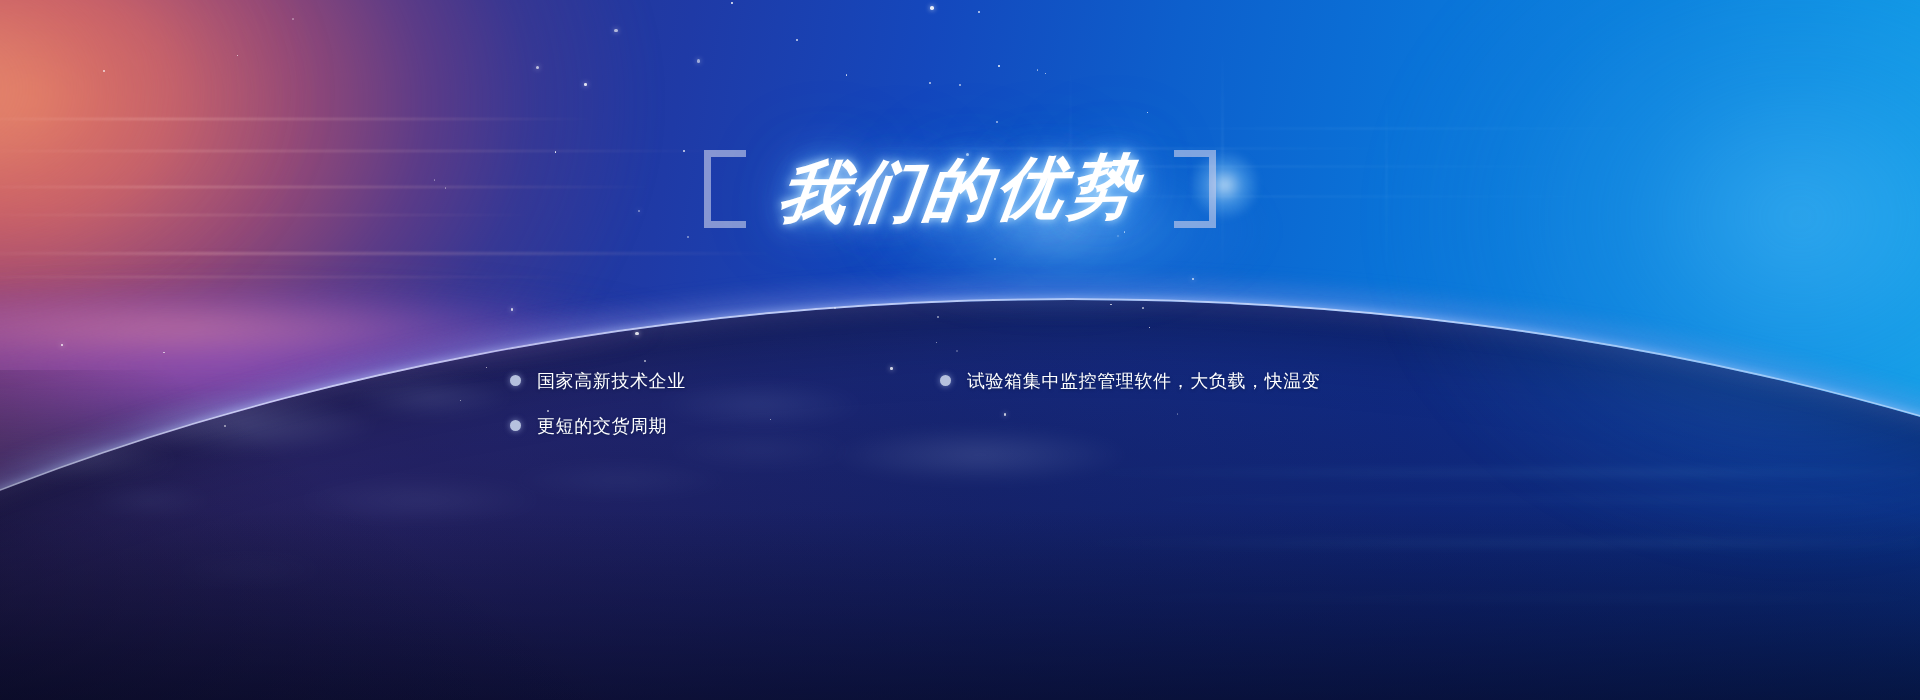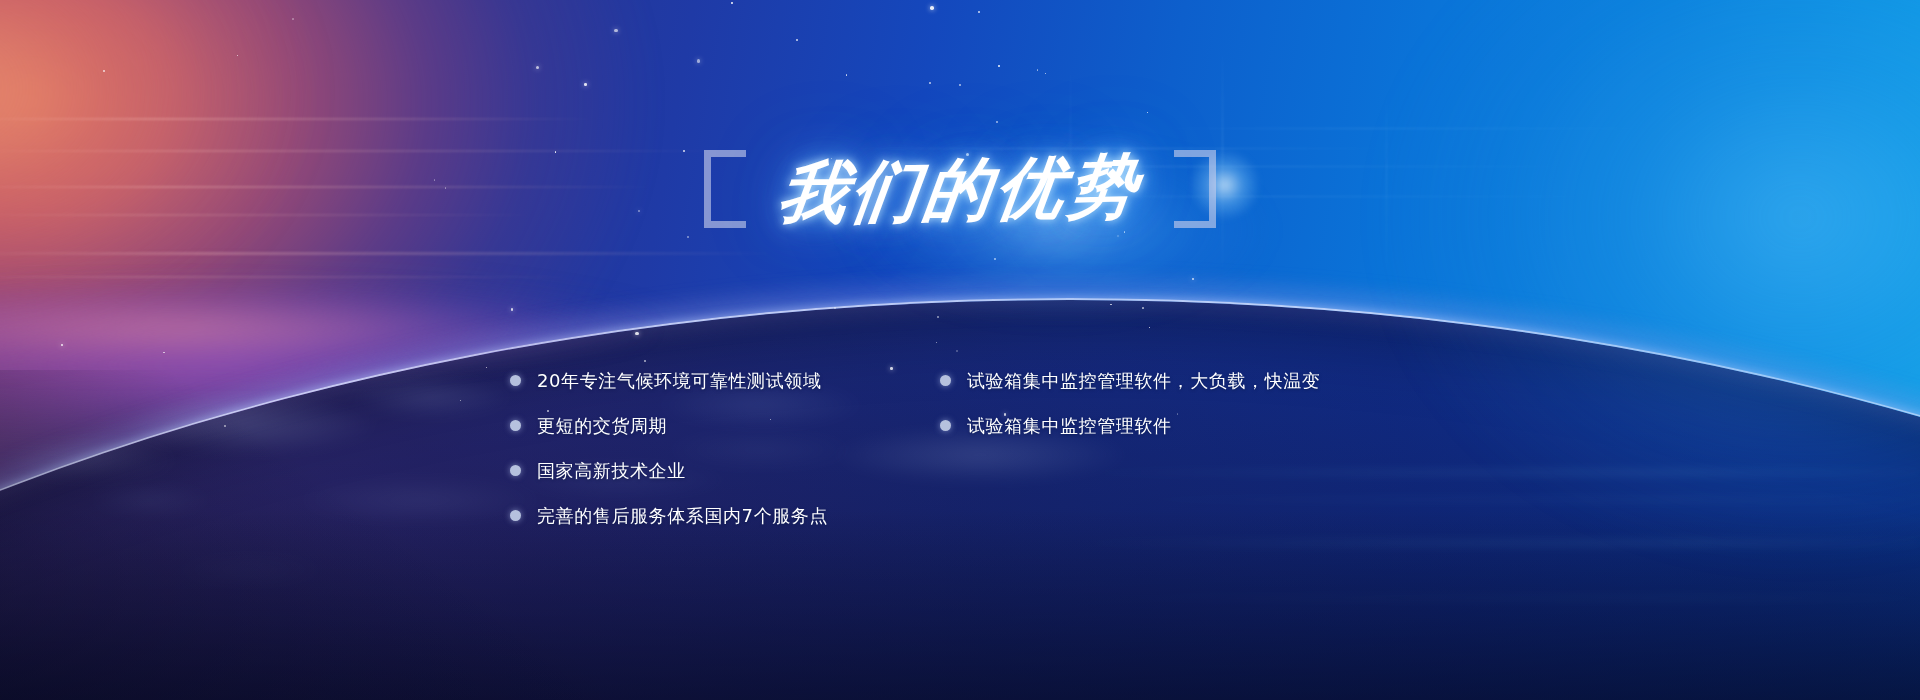--- a/index.html
+++ b/index.html
@@ -457,41 +457,29 @@
     <div class="bracket bracket-left"></div>
     <div class="title-text">我们的优势</div>
     <div class="bracket bracket-right"></div>
   </div>
 
   <div class="lists">
 
     <div class="col col-left">
       <div class="bullet-item">
         <span class="dot"></span>
-        <span class="bullet-text">20年专注气候环境可靠性测试领域</span>
+        <span class="bullet-text">国家高新技术企业</span>
       </div>
       <div class="bullet-item">
         <span class="dot"></span>
         <span class="bullet-text">更短的交货周期</span>
       </div>
-      <div class="bullet-item">
-        <span class="dot"></span>
-        <span class="bullet-text">国家高新技术企业</span>
-      </div>
-      <div class="bullet-item">
-        <span class="dot"></span>
-        <span class="bullet-text">完善的售后服务体系国内7个服务点</span>
-      </div>
     </div>
 
     <div class="col col-right">
       <div class="bullet-item">
         <span class="dot"></span>
         <span class="bullet-text">试验箱集中监控管理软件，大负载，快温变</span>
       </div>
-      <div class="bullet-item">
-        <span class="dot"></span>
-        <span class="bullet-text">试验箱集中监控管理软件</span>
-      </div>
     </div>
 
   </div>
 </div>
 
 </body></html>

